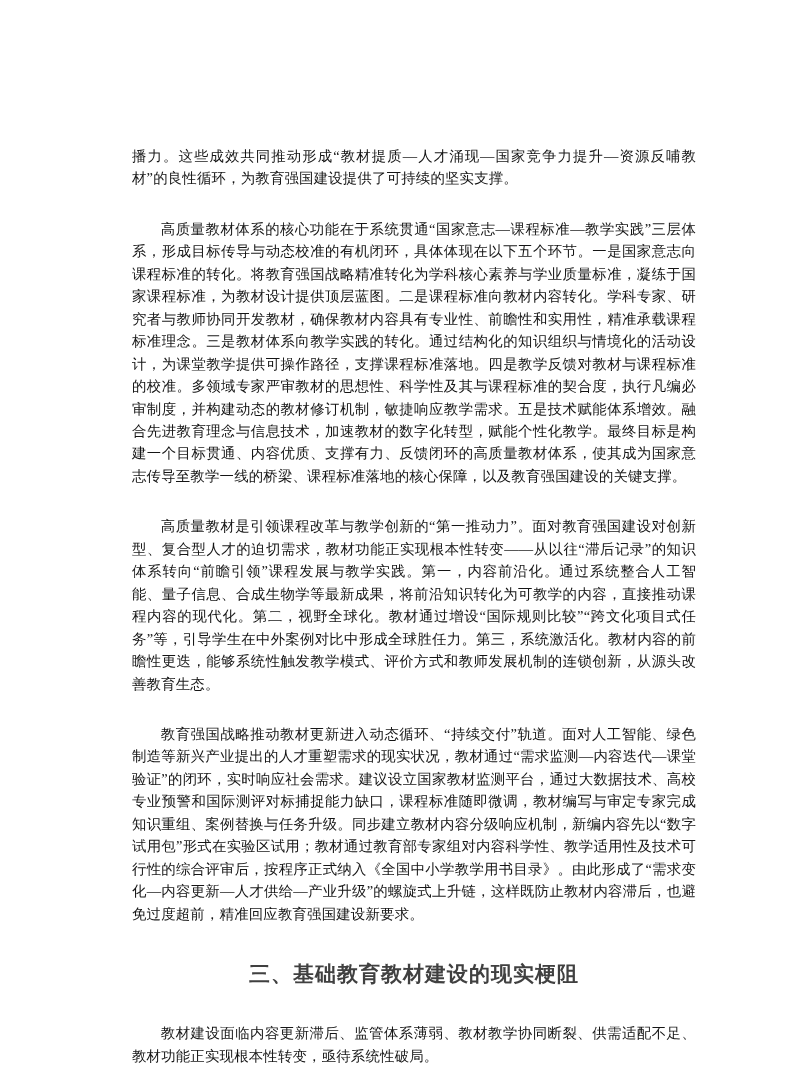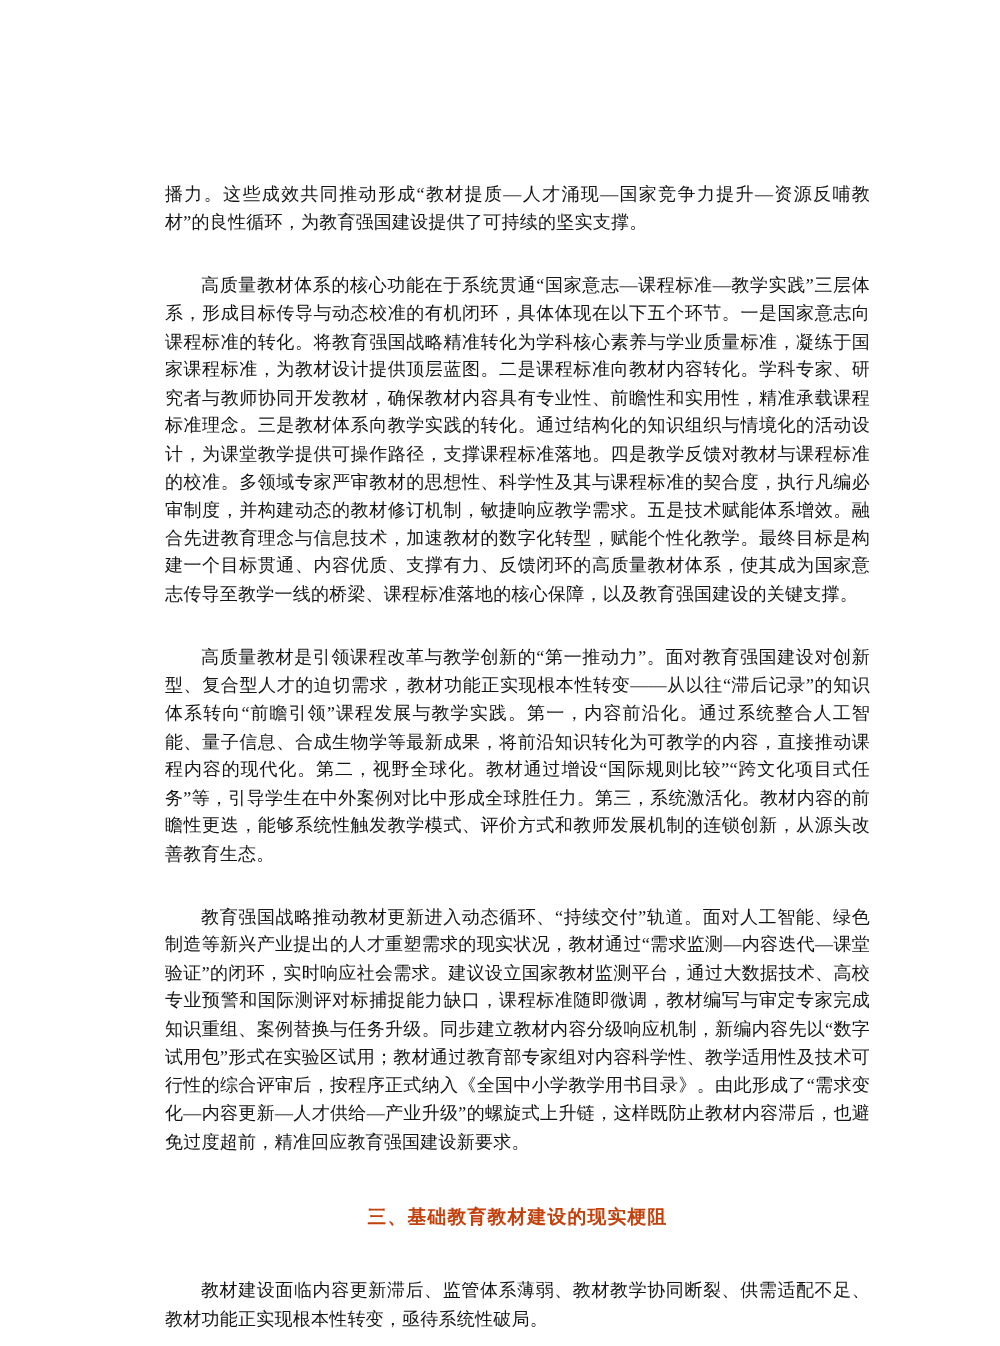--- a/index.html
+++ b/index.html
@@ -21,25 +21,25 @@
   p.body { text-indent: 2em; }
   p.nofirst { text-indent: 0; }
   p.sub {
     text-indent: 2em;
     font-style: italic;
     letter-spacing: 0.6px;
   }
   .h2 {
     font-family: "Liberation Sans", "DejaVu Sans", sans-serif;
     font-style: normal; font-weight: 700;
-    font-size: 15px; line-height: 29px;
+    font-size: 21px; line-height: 29px;
     margin: 6px 0 6px 0;
     text-align: center; text-align-last: center; text-indent: 0;
     letter-spacing: 1px;
-    color: #c2410c;
+    color: #404040;
   }
   .pageno {
     margin-top: 4px; padding-left: 12px;
     font-size: 13px; letter-spacing: 2px;
     text-align: left; text-align-last: left; text-indent: 0;
     color: #c2410c;
   }
 </style>
 </head>
 <body>

